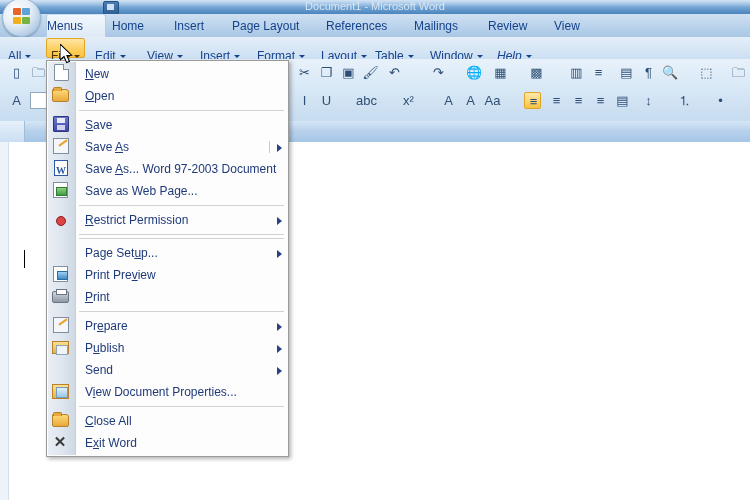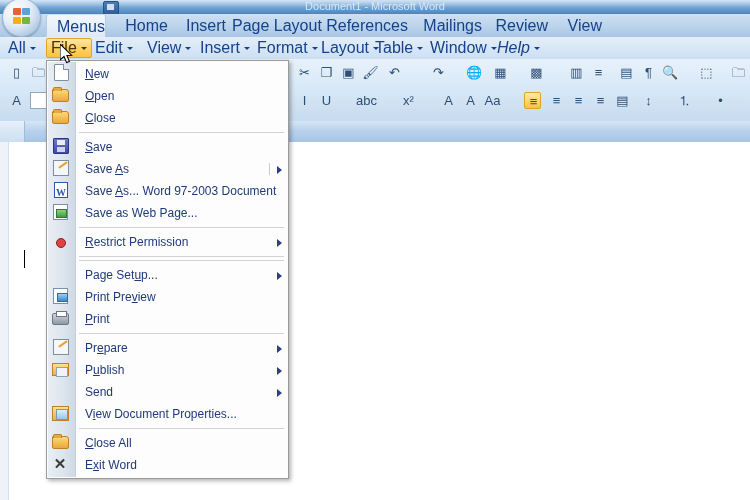--- a/index.html
+++ b/index.html
@@ -38,21 +38,21 @@
   }
 
   
   .tabstrip{
     position:absolute;left:0;top:14px;width:750px;height:23px;
     background:linear-gradient(to bottom,#cfe0f2 0%,#bcd4ec 50%,#a9c6e4 100%);
     border-bottom:1px solid #9cbdde;
   }
   .tab{
     position:absolute;top:0;height:23px;line-height:24px;
-    color:#15428b;font-size:16px;text-align:right;cursor:default;
+    color:#15428b;font-size:12px;text-align:left;cursor:default;
     white-space:nowrap;
   }
   .tab.active{
     background:linear-gradient(to bottom,#f2f7fc 0%,#e6eff8 60%,#dfeaf6 100%);
     border-left:1px solid #b5cde4;border-right:1px solid #b5cde4;
     border-top:1px solid #cddff0;
     border-top-left-radius:3px;border-top-right-radius:3px;
     box-sizing:border-box;line-height:23px;
   }
 
@@ -70,22 +70,22 @@
   .orb .s3{left:10px;top:18px;background:#f2b01e;}
   .orb .s4{left:19px;top:18px;background:#77b443;}
 
   
   .menubar{
     position:absolute;left:0;top:37px;width:750px;height:22px;
     background:linear-gradient(to bottom,#e4eef8 0%,#d7e6f5 55%,#cbdff2 100%);
   }
   .mb-item{
     position:absolute;top:1px;height:20px;line-height:20px;
-    color:#15428b;font-size:16px;white-space:nowrap;cursor:default;
-    padding:0 4px;box-sizing:border-box;
+    color:#15428b;font-size:12px;white-space:nowrap;cursor:default;
+    padding:8px 4px;box-sizing:border-box;
   }
   .mb-item .caret{
     display:inline-block;margin-left:4px;
     border-left:3px solid transparent;border-right:3px solid transparent;
     border-top:3px solid #15428b;vertical-align:middle;
   }
   .mb-item.open{
     background:linear-gradient(to bottom,#ffe7a8 0%,#fdd36a 45%,#fbc23f 100%);
     border:1px solid #e0a526;border-radius:2px;top:1px;height:20px;line-height:18px;
     color:#4a3403;
@@ -387,21 +387,20 @@
   <div class="doc">
     <div class="vgutter"></div>
     <div class="caret-bar"></div>
   </div>
 
   <div class="menu">
     <div class="menu-gutter"></div>
     <div id="menu-items">
         <div class="mi"><span class="mico i-page" style="width: 13px; height: 15px; left: 7px; top: 1px;"></span><span><u>N</u>ew</span></div>
         <div class="mi"><span class="mico i-folder" style="width: 15px; height: 11px; left: 5px; top: 4px;"></span><span><u>O</u>pen</span></div>
-        <div class="mi"><span class="mico i-folder" style="width: 15px; height: 11px; left: 5px; top: 4px;"></span><span><u>C</u>lose</span></div>
         <div class="sep"></div>
         <div class="mi"><span class="mico i-disk" style="width: 14px; height: 14px; left: 6px; top: 2px;"></span><span><u>S</u>ave</span></div>
         <div class="mi"><span class="mico i-pencilbox" style="width: 14px; height: 14px; left: 6px; top: 2px;"></span><span>Save <u>A</u>s</span><span class="divtick"></span><span class="arrow"></span></div>
         <div class="mi"><span class="mico i-w" style="width: 12px; height: 14px; left: 7px; top: 2px;"></span><span>Save <u>A</u>s... Word 97-2003 Document</span></div>
         <div class="mi"><span class="mico i-greenpg" style="width: 13px; height: 14px; left: 6px; top: 2px;"></span><span>Save as Web Pa<u>g</u>e...</span></div>
         <div class="sep"></div>
         <div class="mi"><span class="mico i-lock" style="width: 12px; height: 14px; left: 6px; top: 2px;"></span><span><u>R</u>estrict Permission</span><span class="arrow"></span></div>
         <div class="sep"></div>
         <div class="sep"></div>
         <div class="mi"><span>Page Set<u>u</u>p...</span><span class="arrow"></span></div>

